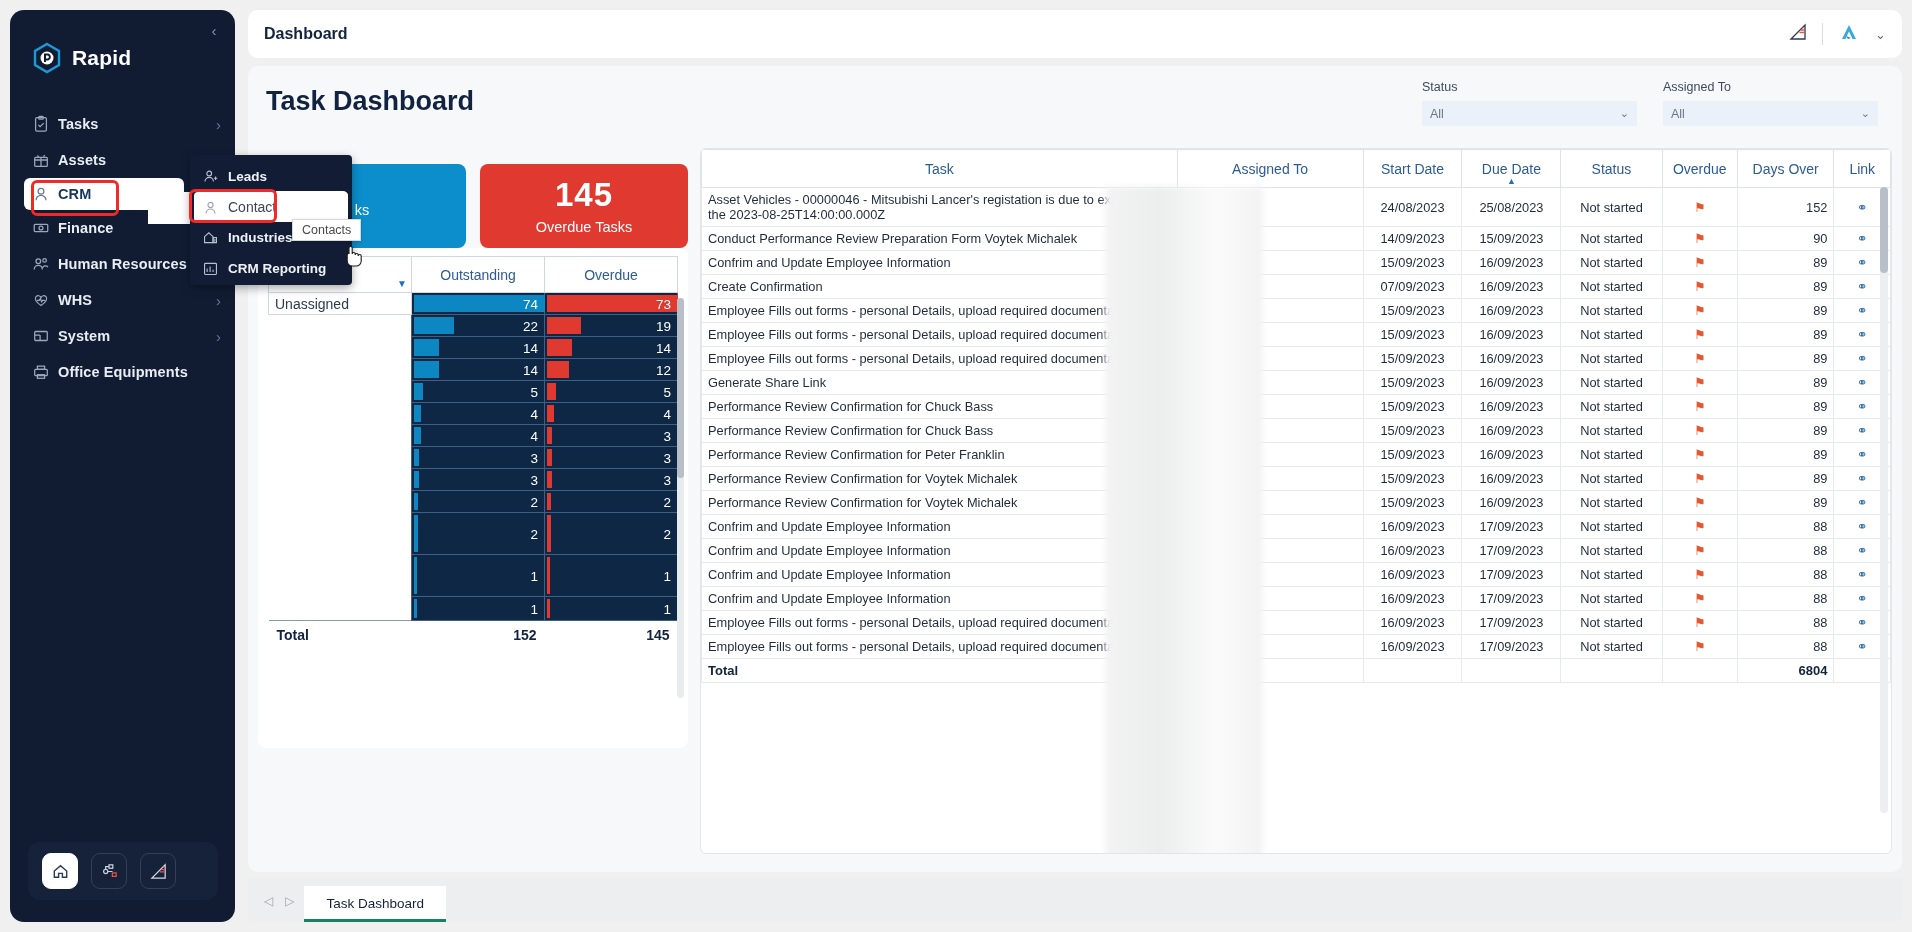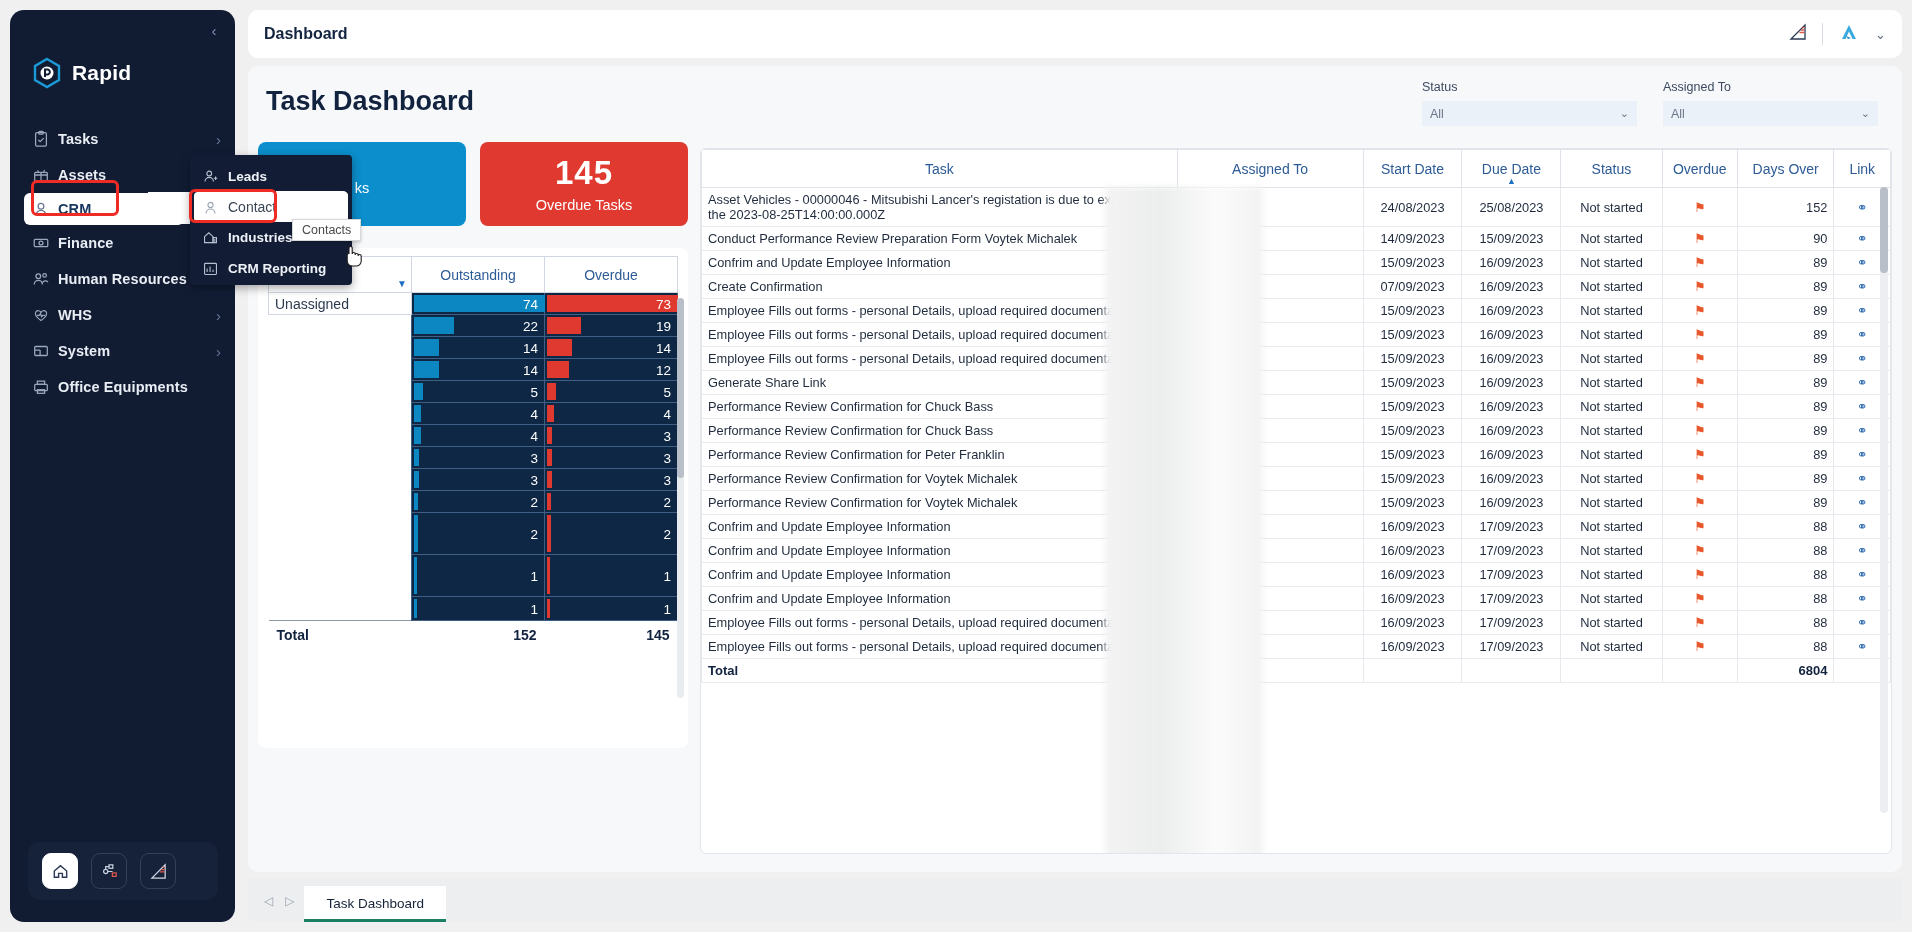--- a/index.html
+++ b/index.html
@@ -16,21 +16,21 @@
     position: absolute; left: 10px; top: 10px;
     width: 225px; height: 912px;
     background: #111c33; border-radius: 14px;
     color: #fff; z-index: 30;
   }
   .sb-collapse {
     position: absolute; right: 12px; top: 12px;
     width: 18px; height: 18px; color: #7f93b5;
     font-size: 15px; line-height: 18px; text-align: center; cursor: pointer;
   }
-  .brand { display: flex; align-items: center; gap: 10px; padding: 47px 0 0 22px; }
+  .brand { display: flex; align-items: center; gap: 10px; padding: 32px 0 0 22px; }
   .brand-mark { width: 30px; height: 32px; position: relative; }
   .brand-name { font-size: 21px; font-weight: bold; letter-spacing: .2px; }
 
   .nav { margin-top: 32px; }
   .nav-item {
     position: relative; display: flex; align-items: center;
     height: 36px; padding: 0 14px 0 22px; cursor: pointer;
   }
   .nav-ico { width: 26px; height: 20px; flex: 0 0 26px; display: flex; align-items: center; }
   .nav-label { font-size: 14.5px; color: #e9edf4; font-weight: 600; letter-spacing: .1px; }
@@ -122,21 +122,21 @@
   .filter-select {
     height: 25px; background: #eaf1f8; border: none;
     display: flex; align-items: center; padding: 0 8px;
     font-size: 12.5px; color: #6d7789; cursor: pointer;
   }
   .filter-caret { margin-left: auto; color: #6a7siz; }
   .filter-caret { margin-left: auto; color: #6a7789; font-size: 11px; }
 
   
   .kpi {
-    position: absolute; top: 76px; border-radius: 8px; color: #fff;
+    position: absolute; top: 98px; border-radius: 8px; color: #fff;
     display: flex; flex-direction: column; align-items: center; justify-content: center;
   }
   .kpi-blue { left: 10px; width: 208px; height: 84px; background: #0b8ecb; }
   .kpi-red  { left: 232px; width: 208px; height: 84px; background: #e0392f; }
   .kpi-num { font-size: 33px; font-weight: bold; line-height: 1; letter-spacing: 1px; }
   .kpi-lbl { font-size: 14.5px; margin-top: 8px; }
 
   
   .summary {
     position: absolute; left: 10px; top: 182px; width: 430px; height: 500px;

